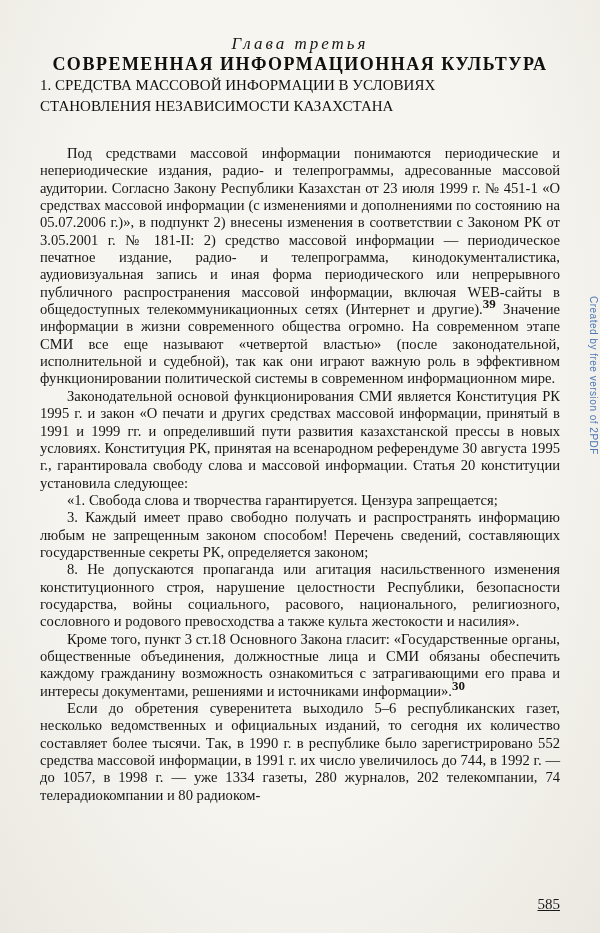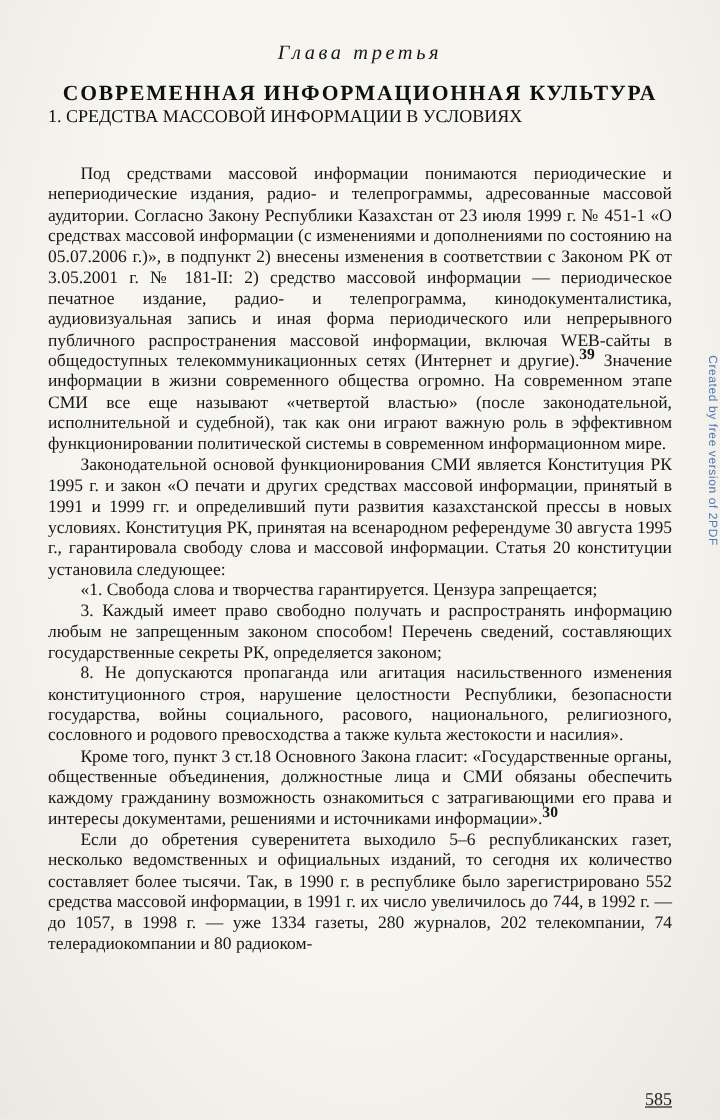--- a/index.html
+++ b/index.html
@@ -15,21 +15,20 @@
     position: absolute;
     inset: 0;
     padding: 34px 40px 0 40px;
     background: radial-gradient(ellipse at 50% 38%, #f7f5f0 55%, #ebe8e1 100%);
   }
   .chapter {
     text-align: center;
     font-style: italic;
     font-size: 17px;
     letter-spacing: 3px;
-    margin-bottom: 13px;
   }
   .title {
     text-align: center;
     font-weight: bold;
     font-size: 18px;
     letter-spacing: 1.5px;
     color: #101010;
   }
   .section {
     font-weight: normal;
@@ -46,21 +45,21 @@
   }
   sup.fn {
     font-size: 13px;
     vertical-align: super;
     line-height: 0;
     font-weight: bold;
   }
   .page-number {
     position: absolute;
     right: 40px;
-    bottom: 7px;
+    bottom: 20px;
     font-size: 15px;
     color: #1a1a1a;
     text-decoration: underline;
   }
   .watermark {
     position: absolute;
     right: 1px;
     top: 296px;
     writing-mode: vertical-rl;
     font-family: "Liberation Sans", "DejaVu Sans", sans-serif;
@@ -73,20 +72,21 @@
 <body>
 
 <div class="page">
 
   <div class="chapter">Глава третья</div>
 
   <h1 class="title">СОВРЕМЕННАЯ ИНФОРМАЦИОННАЯ КУЛЬТУРА</h1>
 
   <h2 class="section">
     <span>1. СРЕДСТВА МАССОВОЙ ИНФОРМАЦИИ В УСЛОВИЯХ</span><br>
+    <span>СТАНОВЛЕНИЯ НЕЗАВИСИМОСТИ КАЗАХСТАНА</span>
   </h2>
 
   <p class="body"><span>Под средствами массовой информации понимаются периодические и непериодические издания, радио- и телепрограммы, адресованные массовой аудитории. Согласно Закону Республики Казахстан от 23 июля 1999 г. № 451-1 «О средствах массовой информации (с изменениями и дополнениями по состоянию на 05.07.2006 г.)», в подпункт 2) внесены изменения в соответствии с Законом РК от 3.05.2001 г. № 181-II: 2) средство массовой информации — периодическое печатное издание, радио- и телепрограмма, кинодокументалистика, аудиовизуальная запись и иная форма периодического или непрерывного публичного распространения массовой информации, включая WEB-сайты в общедоступных телекоммуникационных сетях (Интернет и другие).</span><sup class="fn">39</sup><span> Значение информации в жизни современного общества огромно. На современном этапе СМИ все еще называют «четвертой властью» (после законодательной, исполнительной и судебной), так как они играют важную роль в эффективном функционировании политической системы в современном информационном мире.</span></p>
 
   <p class="body">Законодательной основой функционирования СМИ является Конституция РК 1995 г. и закон «О печати и других средствах массовой информации, принятый в 1991 и 1999 гг. и определивший пути развития казахстанской прессы в новых условиях. Конституция РК, принятая на всенародном референдуме 30 августа 1995 г., гарантировала свободу слова и массовой информации. Статья 20 конституции установила следующее:</p>
 
   <p class="body">«1. Свобода слова и творчества гарантируется. Цензура запрещается;</p>
 
   <p class="body">3. Каждый имеет право свободно получать и распространять информацию любым не запрещенным законом способом! Перечень сведений, составляющих государственные секреты РК, определяется законом;</p>
 

